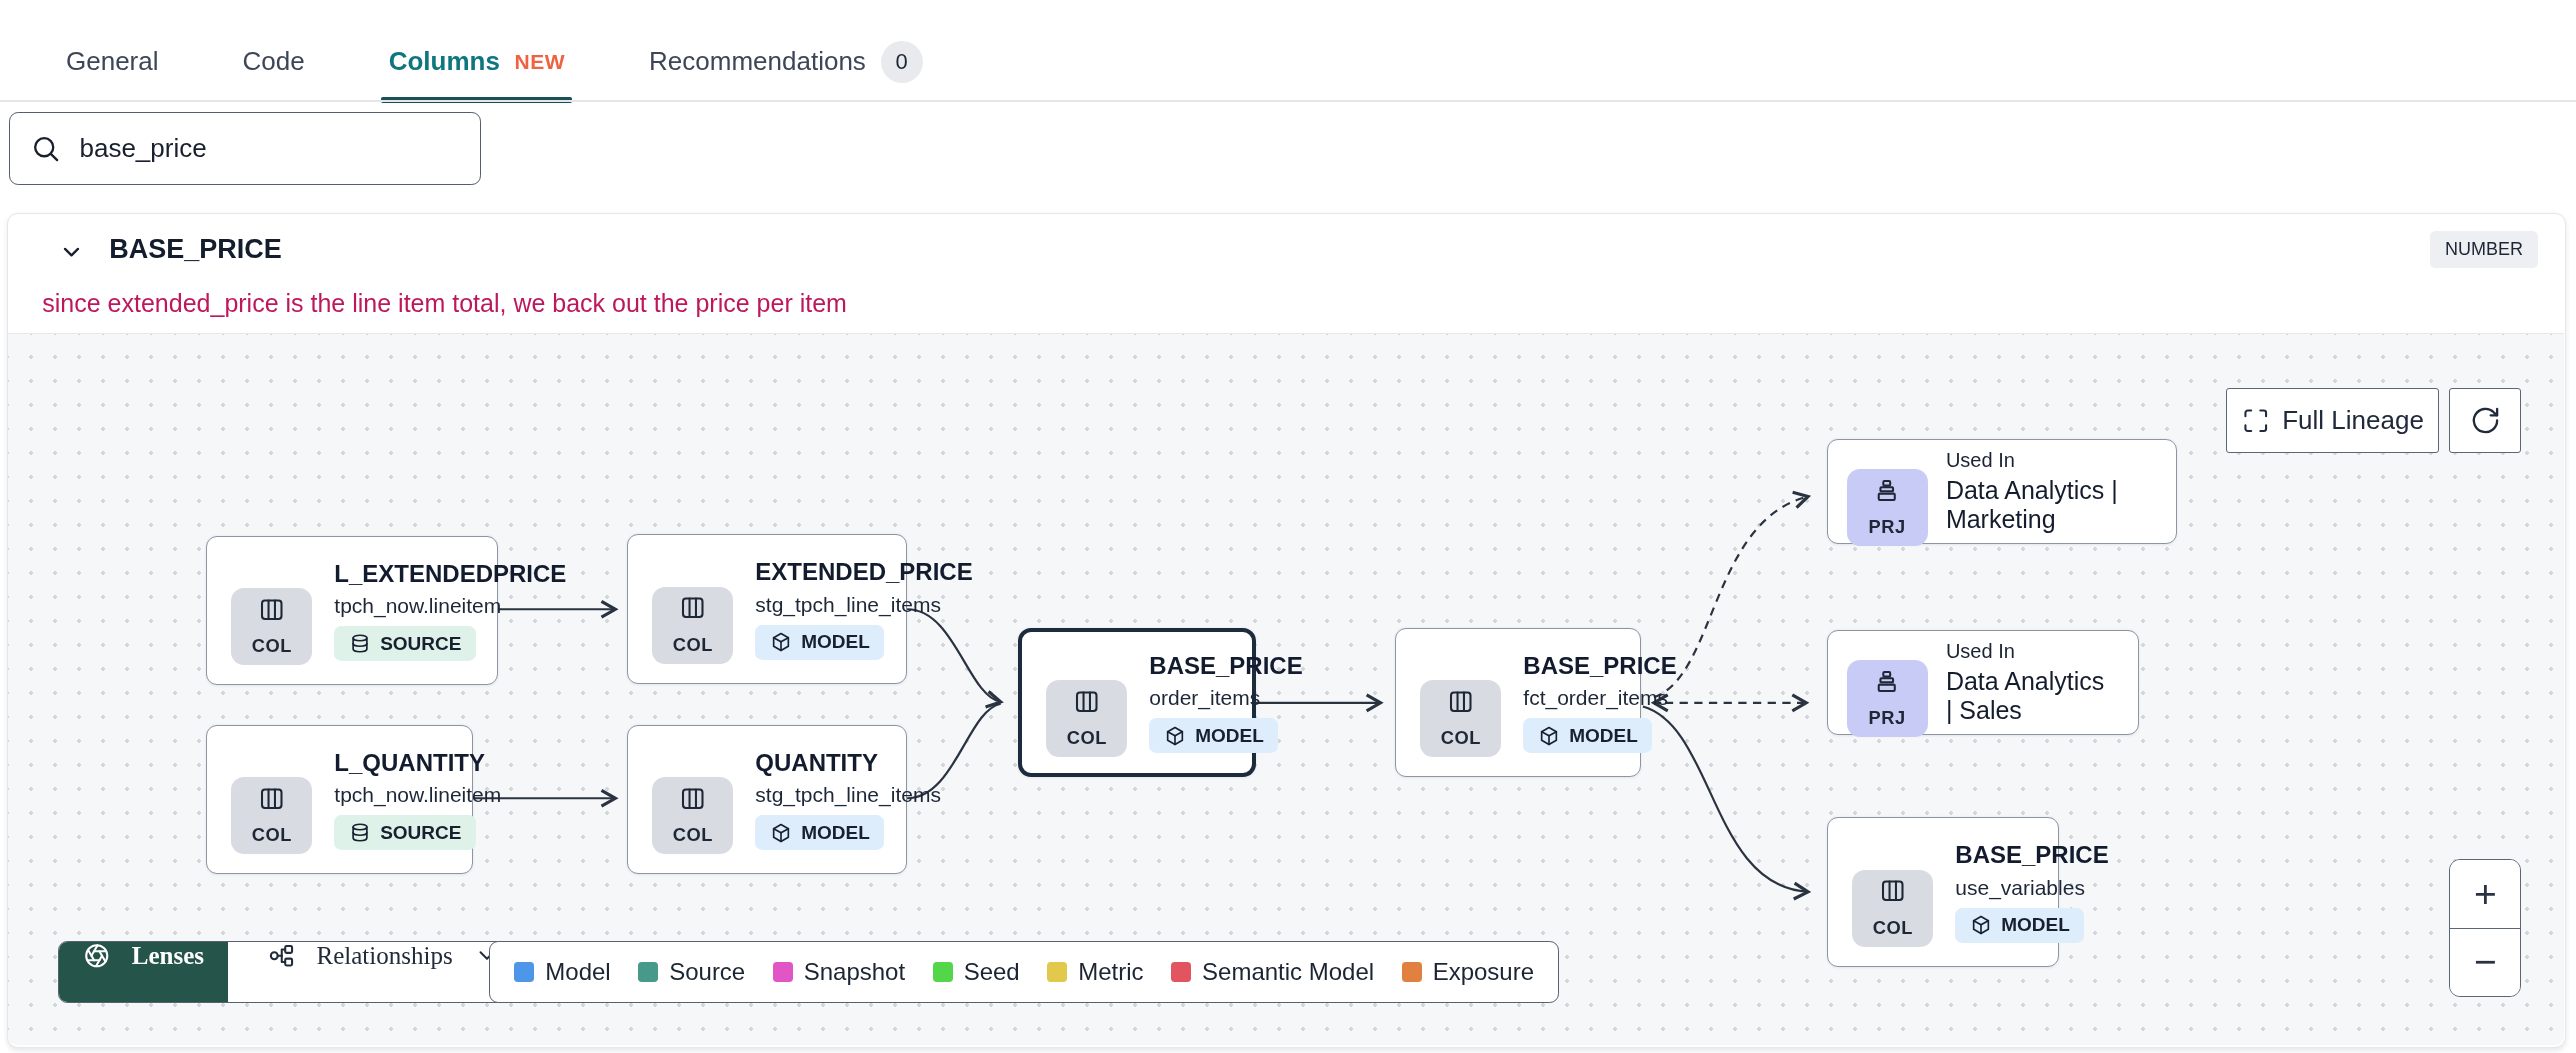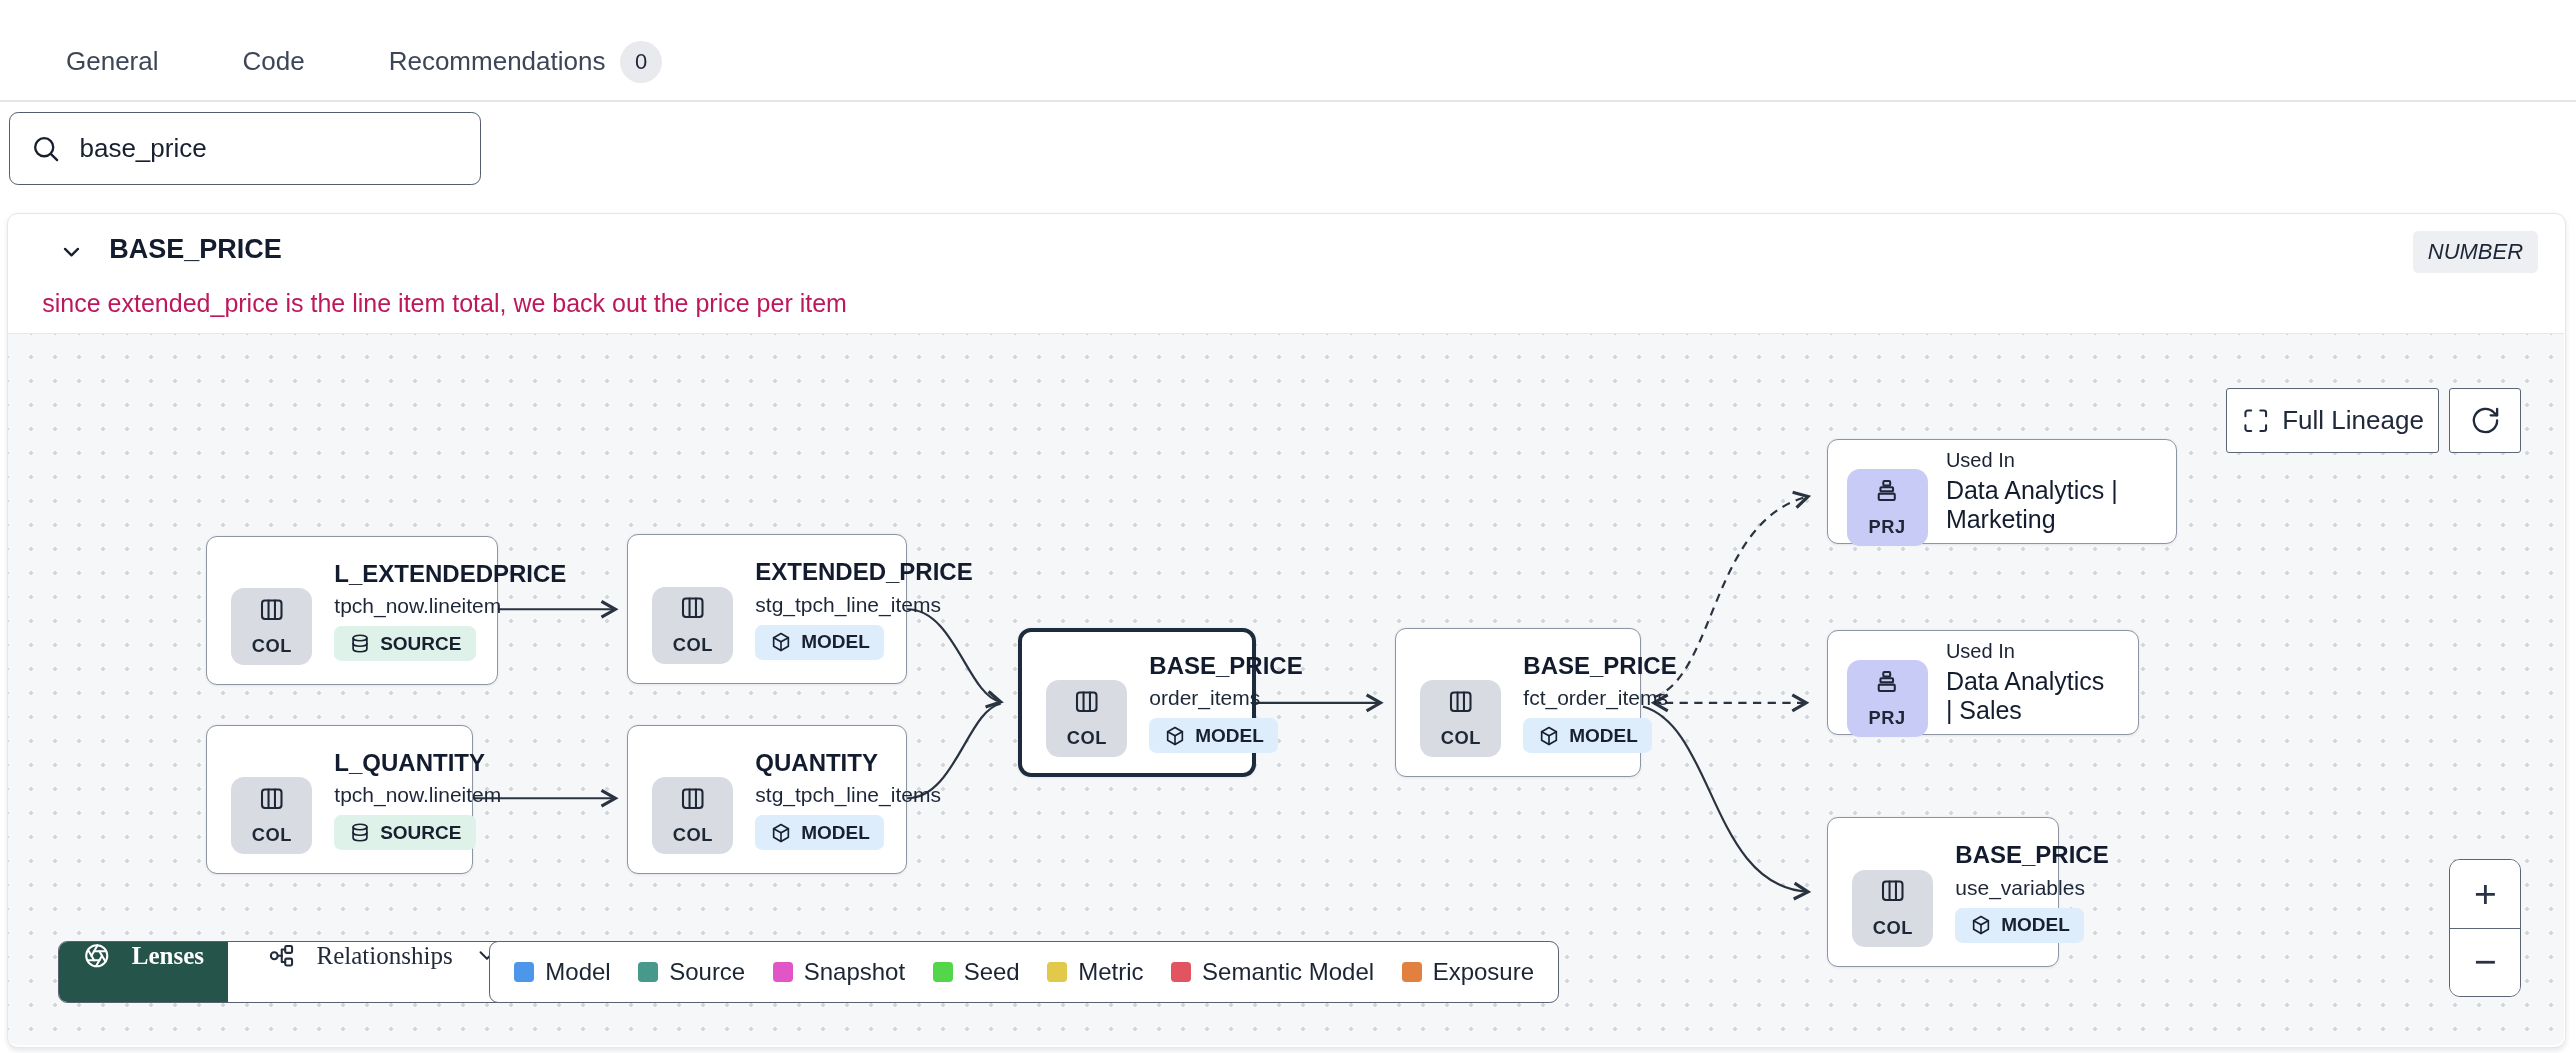--- a/index.html
+++ b/index.html
@@ -25,21 +25,21 @@
   .search-wrap input { border:none; outline:none; font-size:26px; color:#18202f; width:100%;
     font-family:"Liberation Sans", sans-serif; background:transparent; }
 
   
   .card { position:absolute; left:7.3px; top:213px; width:2559px; height:835px; border:1.8px solid #e4e7eb;
     border-radius:11px; background:#fff; box-shadow:0 2.8px 5.5px rgba(25,35,55,.10); }
   .card-header { position:absolute; left:0; top:0; width:100%; height:79px; }
   .hdr-chevron { position:absolute; left:48px; top:22px; stroke:#475066; cursor:pointer; }
   .col-name { position:absolute; left:101px; top:20px; font-size:27px; font-weight:700; color:#141d2e; }
   .type-badge { position:absolute; right:27.5px; top:16.5px; background:#edeff2; border-radius:5.5px;
-    padding:8.3px 14.7px; font-size:22px; color:#1d2637;font-style:italic; }
+    padding:8.3px 14.7px; font-size:18px; color:#1d2637; }
   .col-desc { position:absolute; left:34px; top:75px; font-size:25px; color:#be185d; }
 
   
   .graph { position:absolute; left:0; top:119px; width:2556px; height:712px; background:#f6f7f9;
     border-top:1.8px solid #e6e8ec; border-radius:0 0 9.2px 9.2px; overflow:hidden;
     background-image:radial-gradient(circle, #d3d6db 1.6px, transparent 1.6px);
     background-size:24px 24px; background-position:11px 11px; }
   .edges { position:absolute; left:0; top:0; width:2556px; height:712px; }
 
   
@@ -89,20 +89,24 @@
 </head>
 <body>
 
 <div class="tabbar">
   <div class="tabs">
     <div class="tab">
       <span class="tab-label">General</span>
     </div>
     <div class="tab">
       <span class="tab-label">Code</span>
+    </div>
+    <div class="tab active">
+      <span class="tab-label">Columns</span>
+      <span class="new-badge">NEW</span>
     </div>
     <div class="tab">
       <span class="tab-label">Recommendations</span>
       <span class="count-badge">0</span>
     </div>
   </div>
   <div class="divider"></div>
 </div>
 
 <div class="search-wrap">

